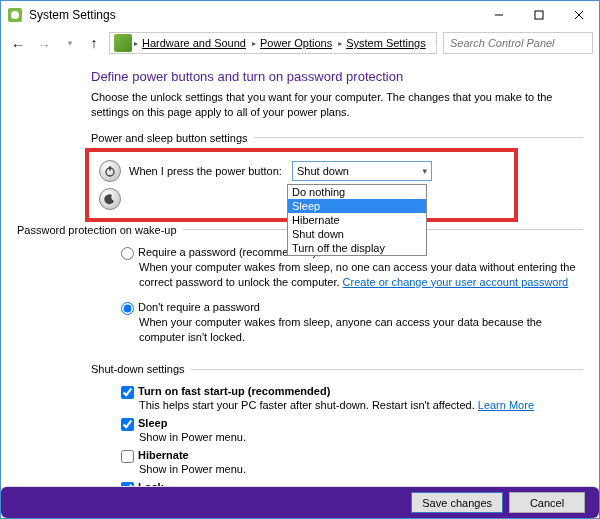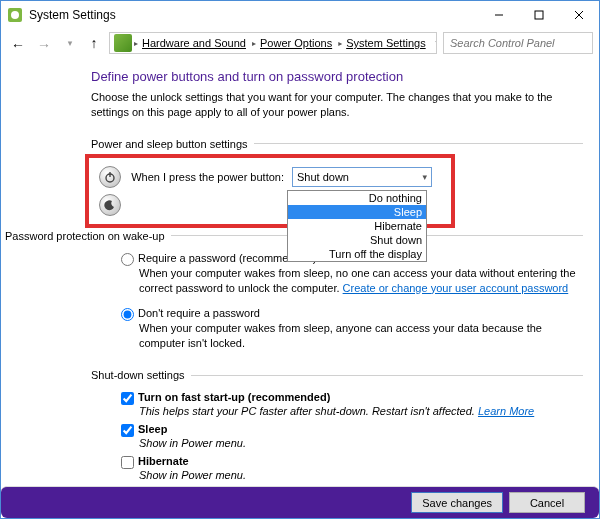--- a/index.html
+++ b/index.html
@@ -82,32 +82,31 @@
     margin:4px 0 6px;
   }
   .intro {
     font-size:11px;
     line-height:1.35;
     margin-bottom:10px;
   }
   .section-label {
     display:flex;align-items:center;
     font-size:11px;
-    margin:18px 0 4px;
+    margin:12px 0 4px;
   }
   .section-label .line {
     flex:1;height:1px;background:#d0d0d0;margin-left:6px;
   }
   .redbox {
     border:4px solid #e03030;
     padding:8px 10px 2px;
     margin: 4px 16px 2px -6px;
-    width:370px;
+    width:433px;
     position:relative;
-    text-align:right;
   }
   .optrow{
     display:flex;align-items:center;
     margin-bottom:6px;
     gap:8px;
   }
   .pwr-icon{
     width:22px;height:22px;
     border-radius:50%;
     border:1px solid #888;
@@ -130,27 +129,27 @@
     position:absolute;
     top:32px;left:198px;
     width:140px;
     border:1px solid #888;
     background:#fff;
     z-index:10;
     font-size:11px;
   }
   .dropdown div{padding:1px 4px;}
   .dropdown div.sel{background:#2d89ef;color:#fff;}
-  .pwprot {margin-left:-90px;padding-left:4px;margin-top:0;}
+  .pwprot {margin-left:-90px;padding-left:16px;margin-top:0;}
   .subgroup{padding:2px 0 6px 30px;}
   .radio-row{display:flex;align-items:flex-start;gap:4px;margin-top:4px;}
   .radio-sub{padding:0 0 4px 18px;font-size:11px;line-height:1.35;}
   .link{color:#0066cc;text-decoration:underline;cursor:pointer;}
   .chk-row{display:flex;align-items:flex-start;gap:4px;margin-top:4px;}
-  .chk-sub{padding:0 0 2px 18px;font-size:11px;font-style:italic;}
+  .chk-sub{padding:0 0 2px 18px;font-size:11px;}
   .bold{font-weight:600;}
   input[type=radio],input[type=checkbox]{margin:1px 0 0 0;width:13px;height:13px;flex-shrink:0;}
   .footer{
     position:absolute;bottom:0;left:0;right:0;
     height:32px;
     background:#4c1d95;
     border-top:1px solid #ddd;
     display:flex;align-items:center;justify-content:flex-end;
     padding:0 14px;gap:6px;border-radius:6px;
   }

